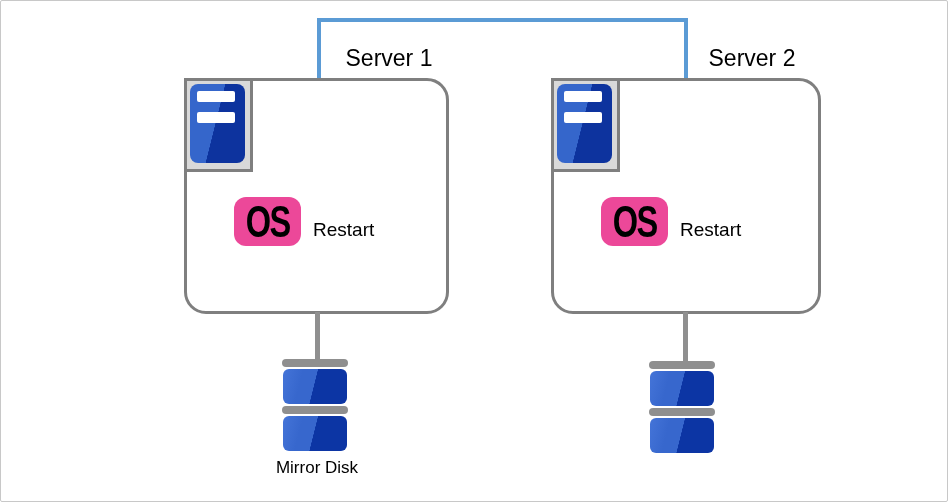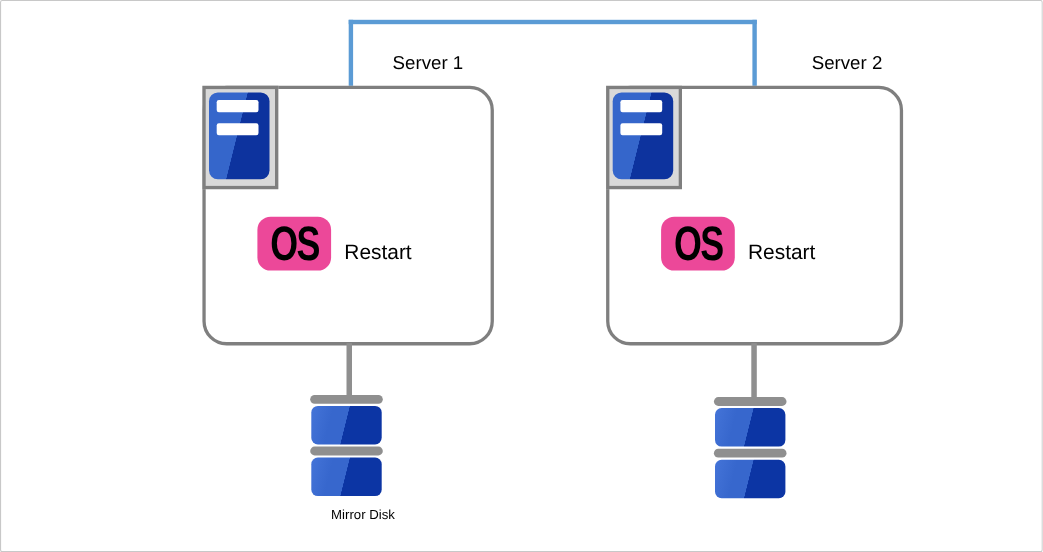--- a/index.html
+++ b/index.html
@@ -18,24 +18,24 @@
   
   .ic{position:absolute;background:#5b9bd5;}
   .ic-h{left:316px;top:17px;width:371px;height:4px;}
   .ic-v{top:17px;width:4px;height:60px;}
   .ic-v.left{left:316px;}
   .ic-v.right{left:683px;}
 
   
   .srv-title{
     position:absolute;top:46px;height:22px;
-    font-size:17px;line-height:22px;text-align:center;
+    font-size:23px;line-height:22px;text-align:center;
   }
   .srv-title.s1{left:318px;width:140px;}
-  .srv-title.s2{left:685px;width:136px;padding-left:16px;}
+  .srv-title.s2{left:667px;width:136px;padding-left:16px;}
 
   
   .server-box{
     position:absolute;top:77px;height:236px;
     background:#fff;
     border:3px solid #7f7f7f;
     border-radius:22px;
     box-sizing:border-box;
   }
   .server-box.s1{left:183px;width:265px;}
@@ -91,22 +91,22 @@
   .disk.d1{left:281px;top:358px;}
   .disk.d2{left:648px;top:360px;}
   .disk-bar{width:66px;height:8px;background:#8f8f8f;border-radius:4px;}
   .platter{
     width:64px;height:35px;border-radius:6px;
     background:linear-gradient(104deg,#4474d8 0%,#3767cd 28%,#3767cd 48%,#0c35a4 48.5%,#0c35a4 100%);
   }
 
   
   .disk-caption{
-    position:absolute;left:254px;top:456px;width:150px;
-    font-size:12px;line-height:22px;text-align:center;
+    position:absolute;left:241px;top:456px;width:150px;
+    font-size:17px;line-height:22px;text-align:center;
   }
 </style>
 </head>
 <body>
 
 <div class="canvas">
 
   <div class="ic ic-h"></div>
   <div class="ic ic-v left"></div>
   <div class="ic ic-v right"></div>

